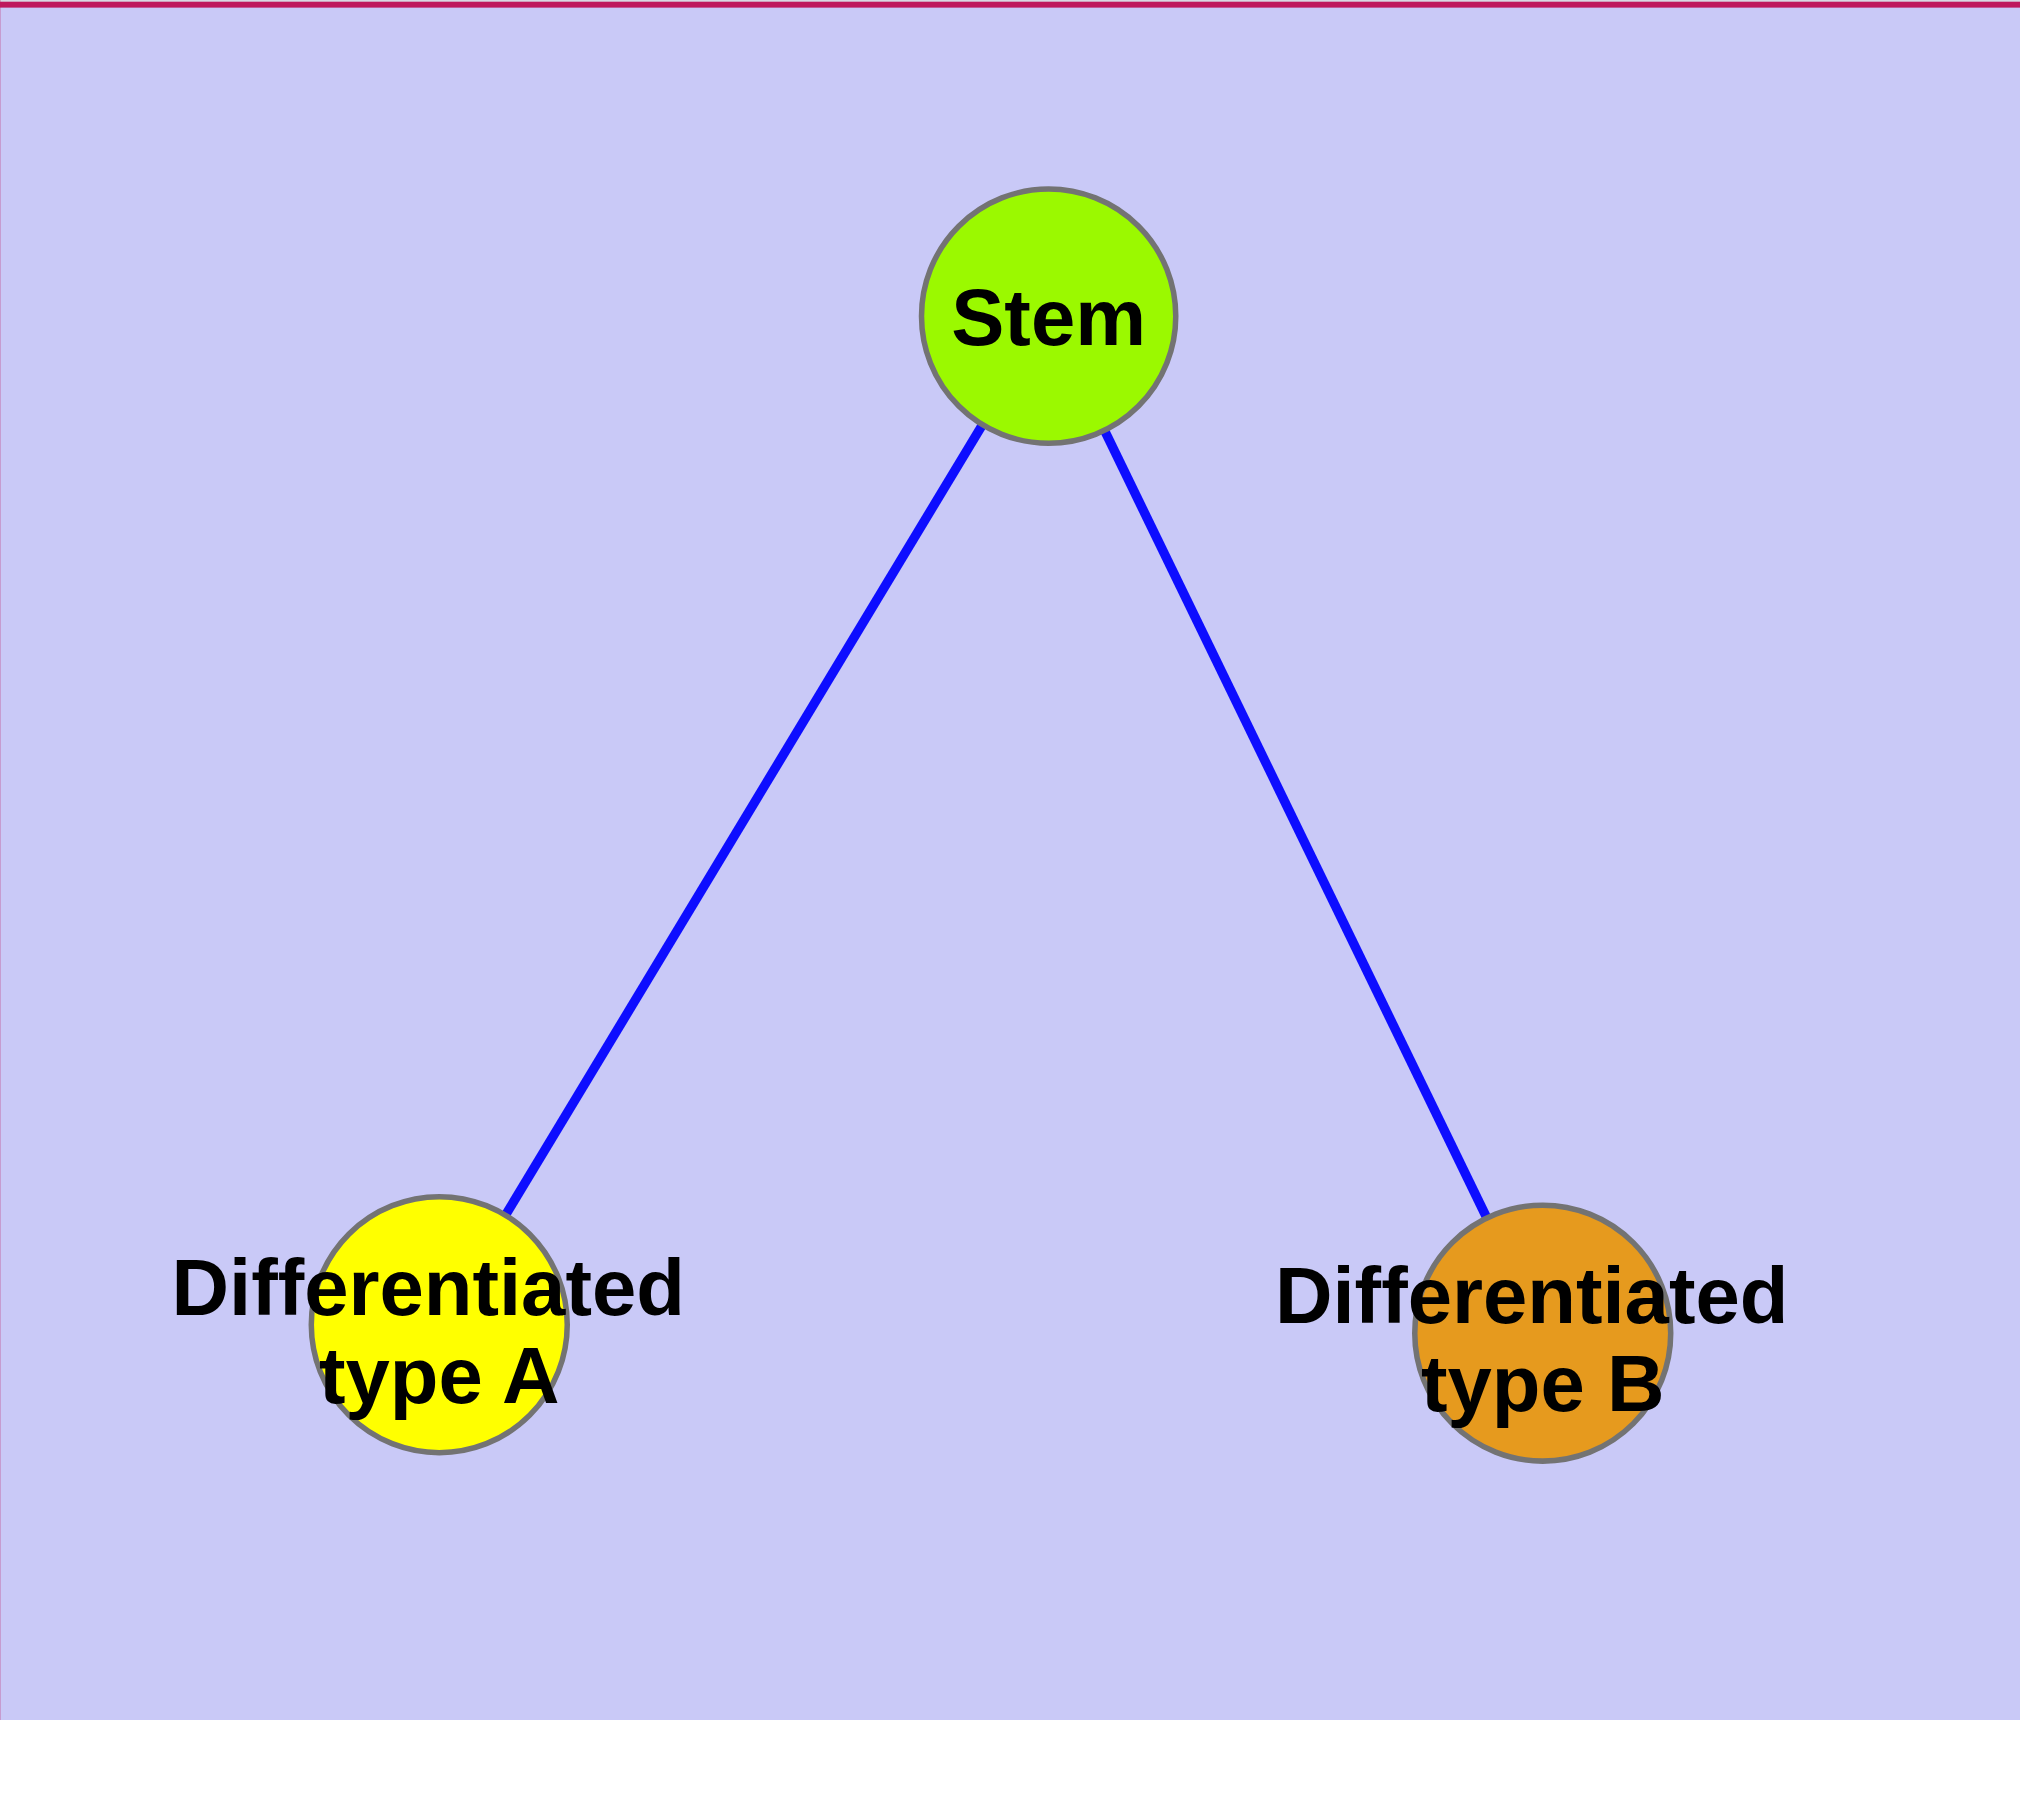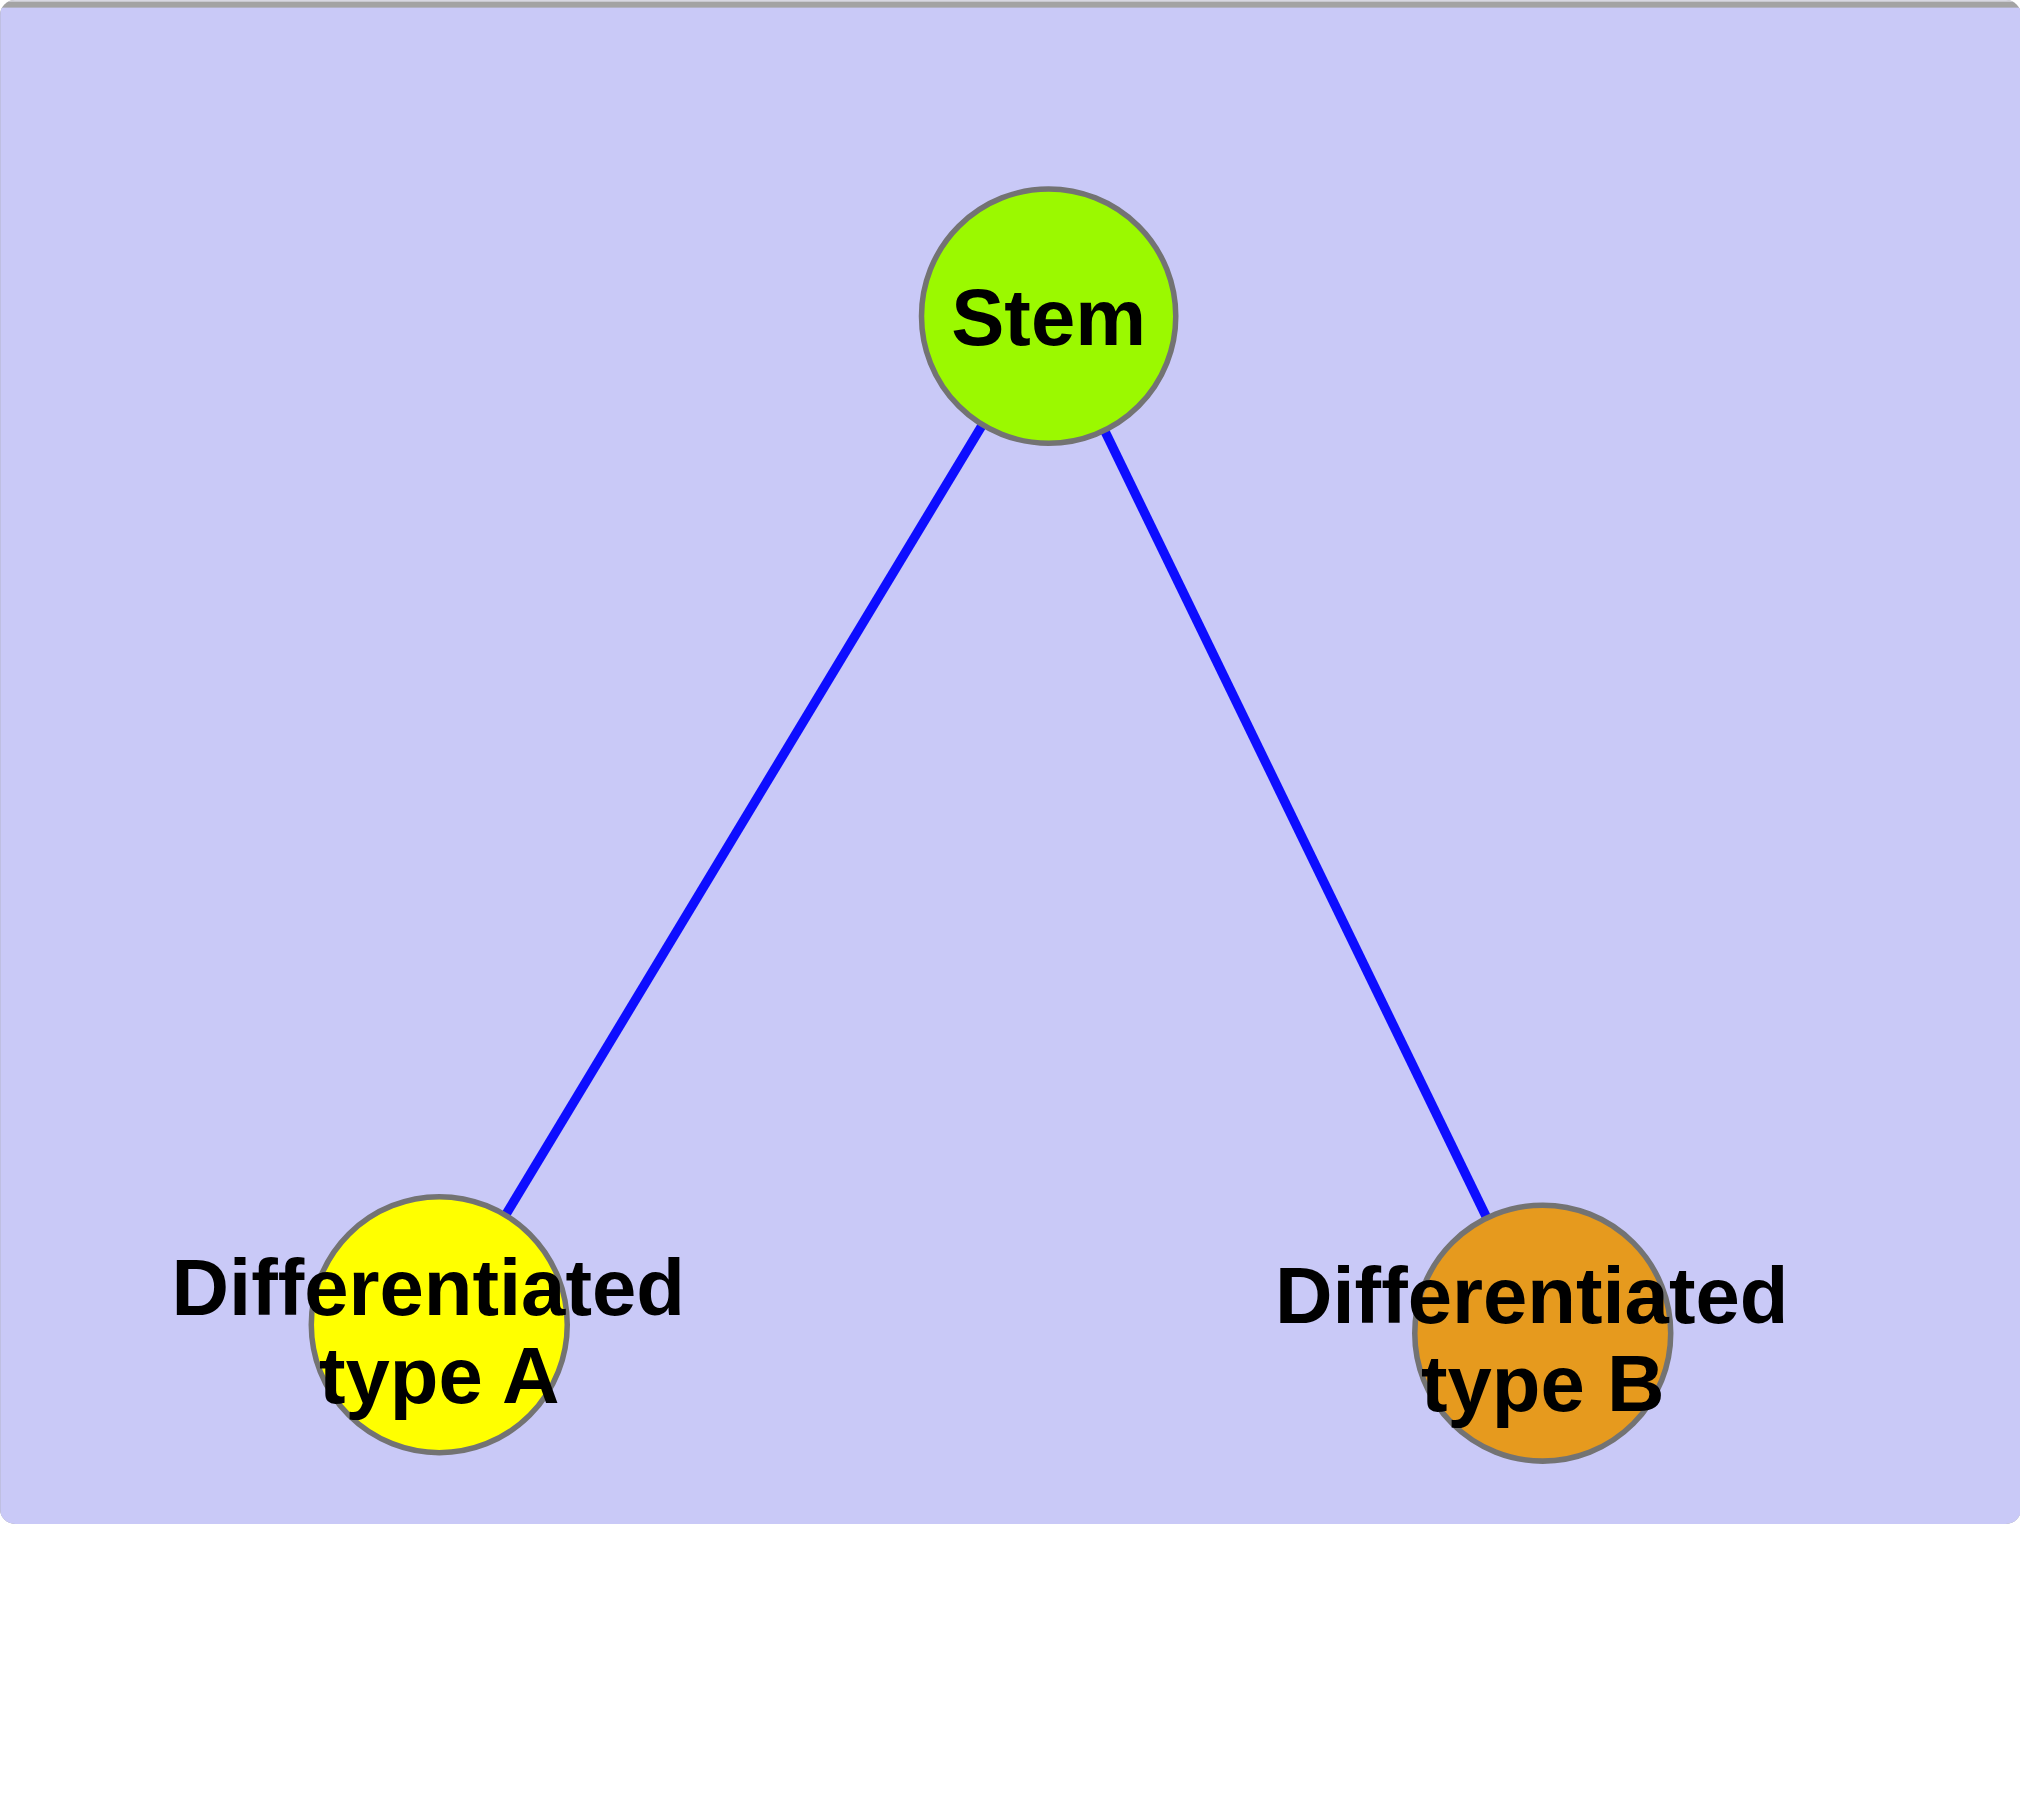--- a/index.html
+++ b/index.html
@@ -2,24 +2,23 @@
 <html style="font-size:13.6px"><head>
 <meta charset="utf-8">
 <style>
   html, body {
     margin: 0;
     padding: 0;
     background: #ffffff;
   }
   .stage {
     width: 2021px;
-    height: 1524px;
-    background: #a3a3a3;
+    height: 1720px;
+    background: #be185d;
     overflow: hidden;
-    border-radius: 15px;
   }
   svg.graph {
     display: block;
     width: 2021px;
     height: 1812px;
   }
   .node-label {
     font-family: "Liberation Sans", "DejaVu Sans", sans-serif;
     font-weight: bold;
     font-size: 94px;

